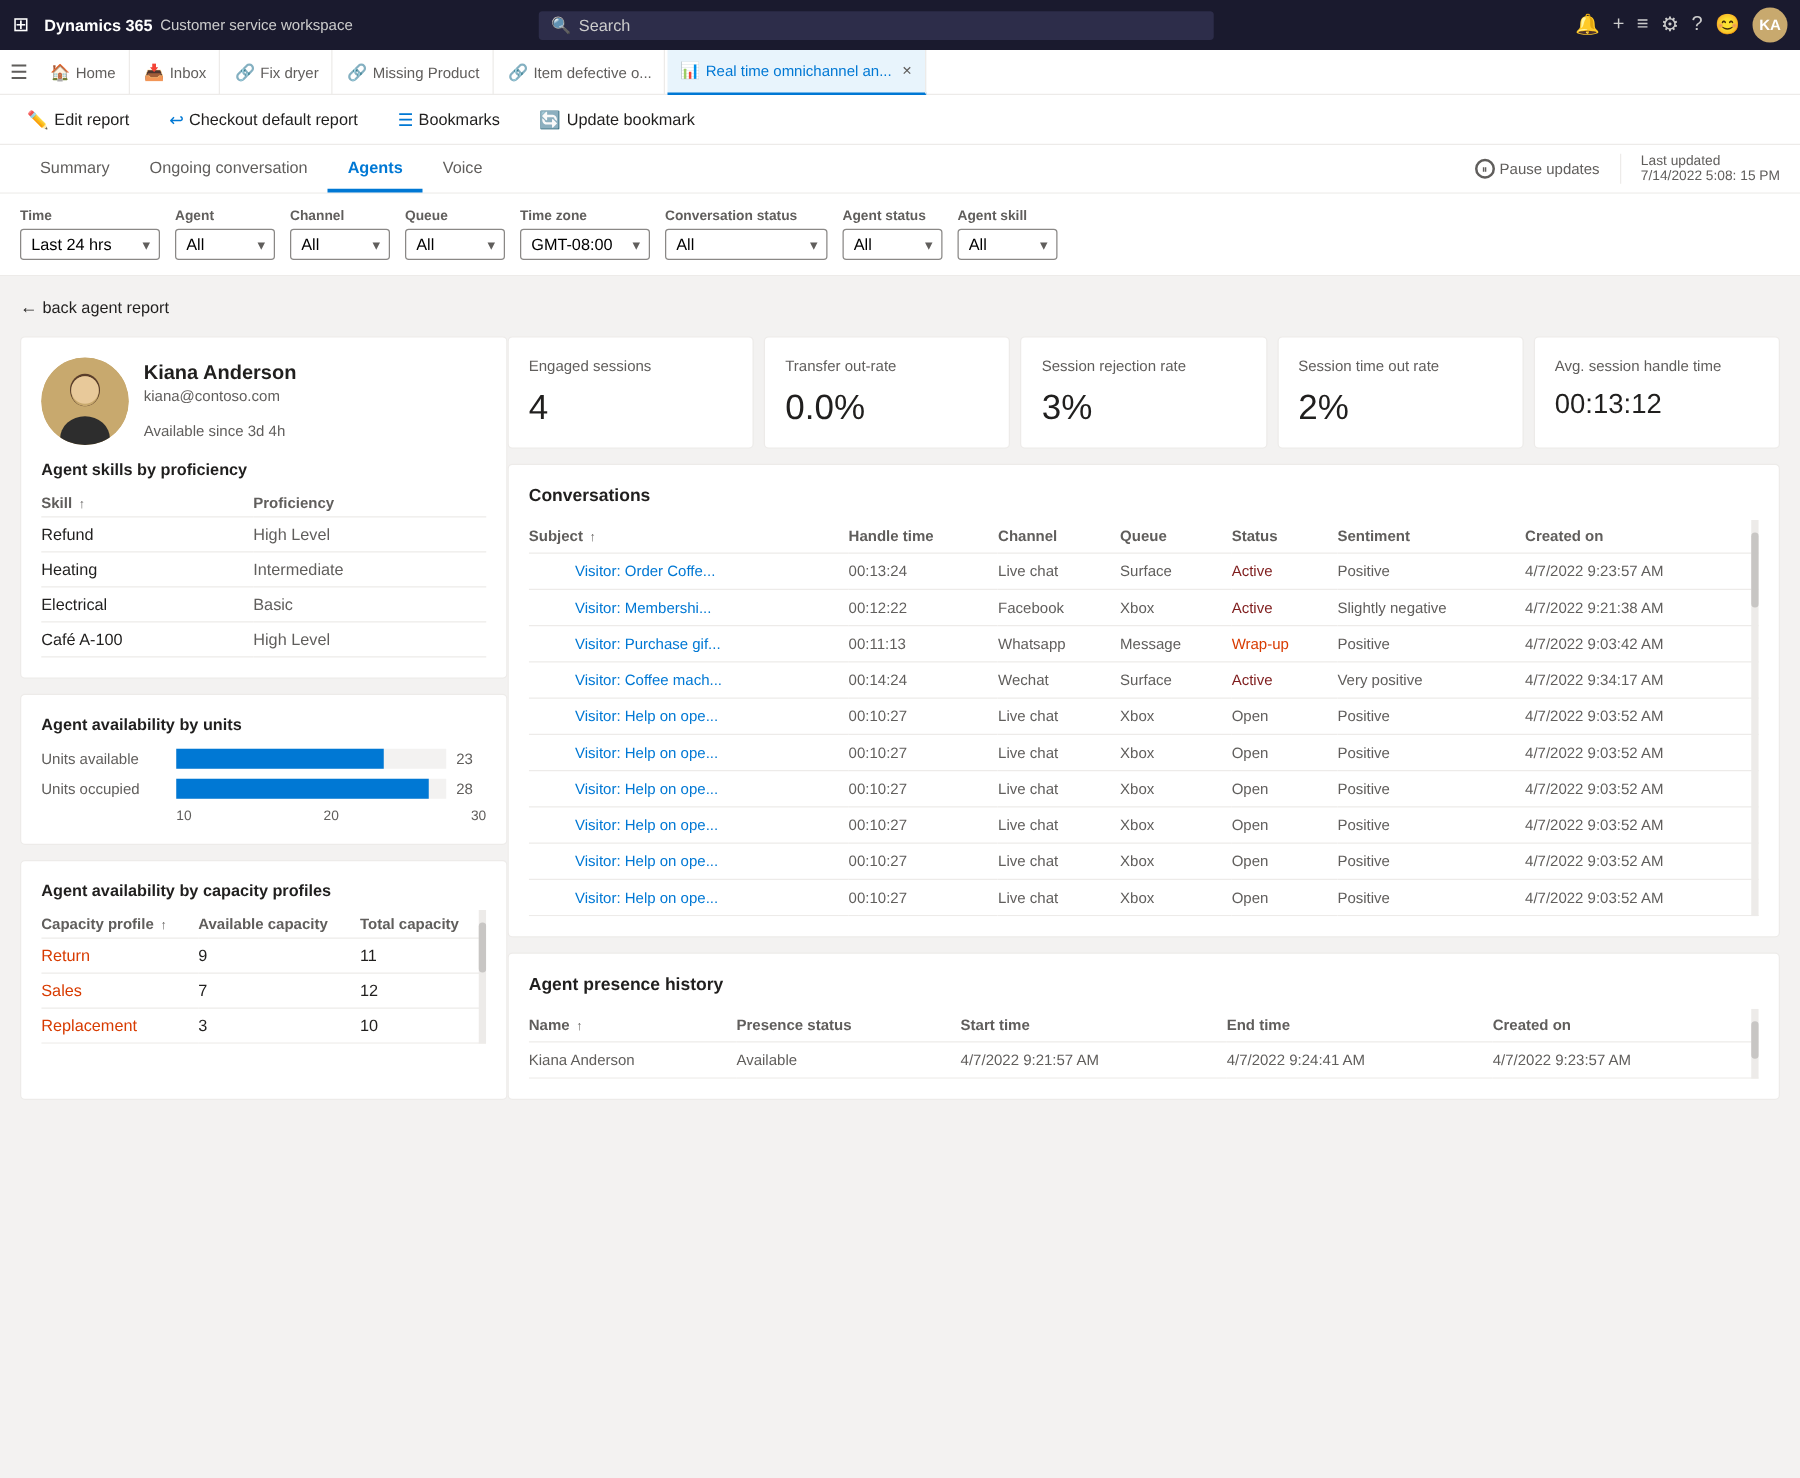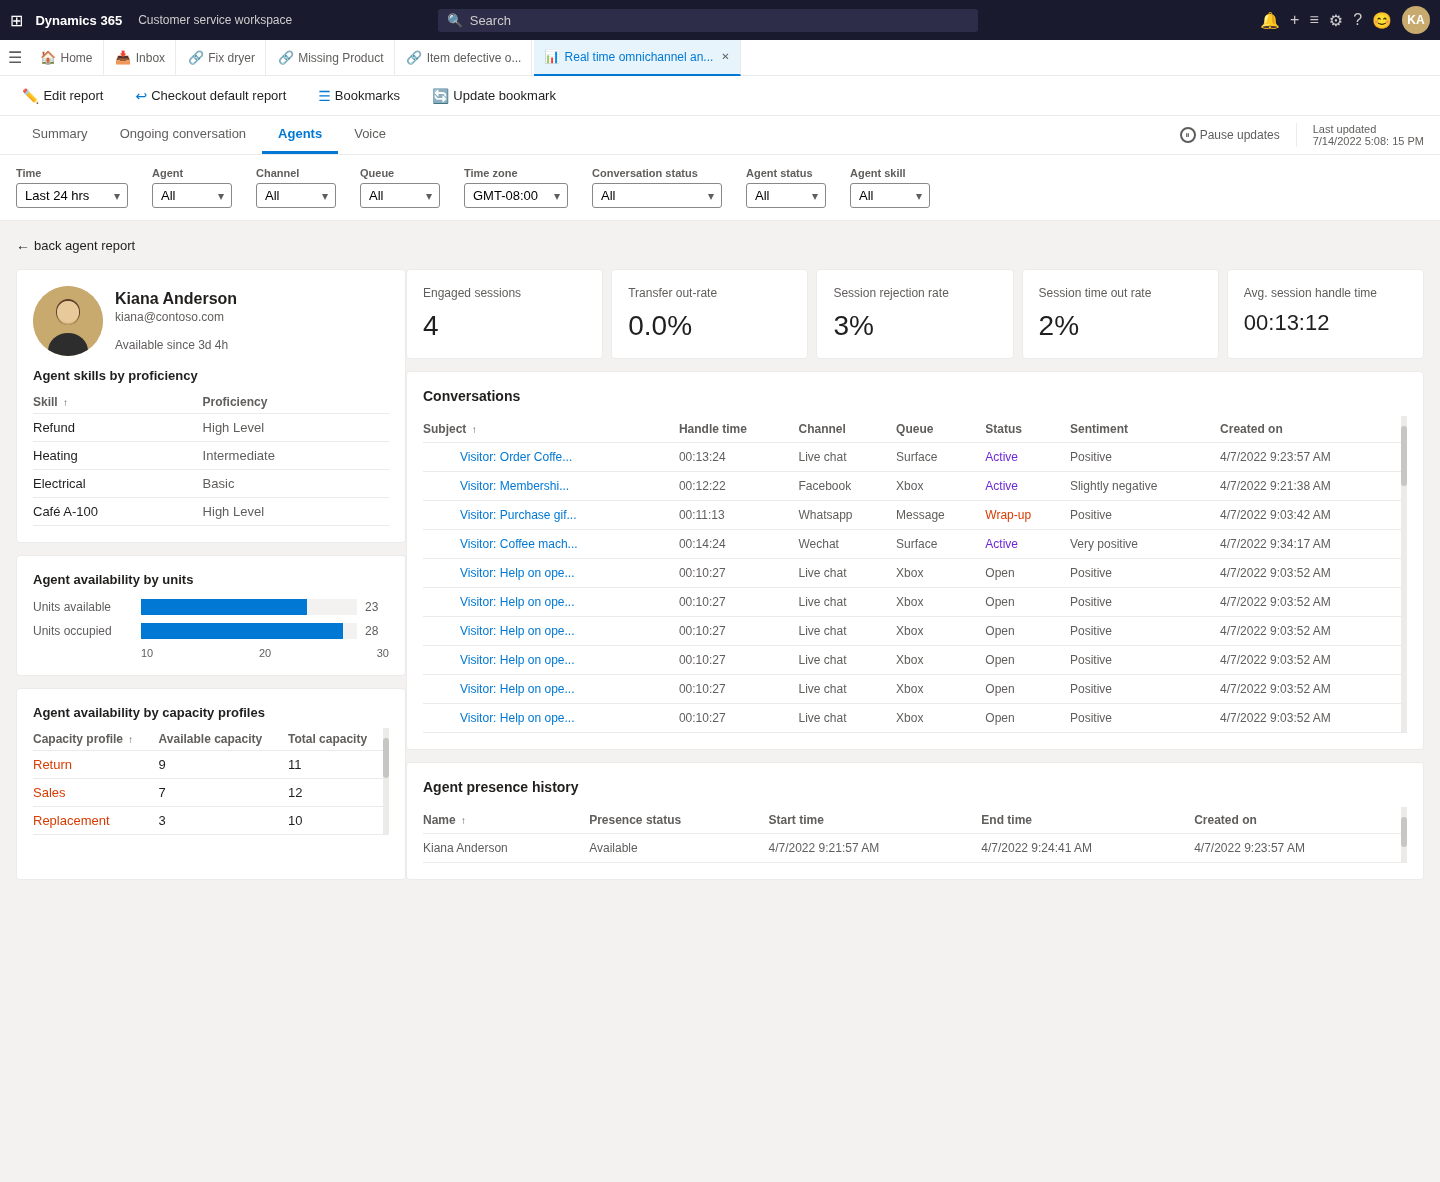--- a/index.html
+++ b/index.html
@@ -4,21 +4,21 @@
   <style>
     * { box-sizing: border-box; margin: 0; padding: 0; }
     body { font-family: 'Segoe UI', sans-serif; font-size: 13px; color: #201f1e; background: #f3f2f1; }
 
     
     .top-nav {
       display: flex; align-items: center; background: #1a1a2e; color: #fff;
       height: 40px; padding: 0 10px; gap: 8px;
     }
     .top-nav .app-grid { font-size: 16px; cursor: pointer; margin-right: 4px; }
-    .top-nav .brand { display: flex; align-items: center; gap: 16px; font-size: 13px; white-space: nowrap; }
+    .top-nav .brand { display: flex; align-items: center; gap: 6px; font-size: 13px; white-space: nowrap; }
     .top-nav .brand-name { font-weight: 600; color: #fff; }
     .top-nav .brand-module { color: #ccc; font-size: 12px; }
     .search-box {
       flex: 1; max-width: 540px; margin: 0 auto;
       display: flex; align-items: center; background: #2d2d4a; border-radius: 3px;
       padding: 4px 10px; gap: 6px; color: #ccc; font-size: 13px;
     }
     .top-nav-icons { display: flex; align-items: center; gap: 10px; margin-left: auto; }
     .top-nav-icons span { color: #ccc; font-size: 16px; cursor: pointer; }
     .avatar { width: 28px; height: 28px; border-radius: 50%; background: #c8a96e; display: flex; align-items: center; justify-content: center; font-weight: 600; color: #fff; font-size: 12px; }
@@ -61,21 +61,21 @@
     }
     .report-tab.active { color: #0078d4; border-bottom: 3px solid #0078d4; font-weight: 600; }
     .report-tab-right { display: flex; align-items: center; gap: 16px; font-size: 12px; color: #605e5c; }
     .pause-updates { display: flex; align-items: center; gap: 4px; cursor: pointer; }
     .pause-icon { width: 16px; height: 16px; border: 2px solid #605e5c; border-radius: 50%; display: flex; align-items: center; justify-content: center; font-size: 9px; }
     .last-updated { font-size: 11px; color: #605e5c; border-left: 1px solid #edebe9; padding-left: 16px; }
 
     
     .filters {
       background: #fff; padding: 12px 16px; border-bottom: 1px solid #edebe9;
-      display: flex; align-items: flex-end; gap: 24px;
+      display: flex; align-items: flex-end; gap: 12px;
     }
     .filter-group { display: flex; flex-direction: column; gap: 4px; }
     .filter-label { font-size: 11px; color: #605e5c; font-weight: 600; }
     .filter-select {
       border: 1px solid #8a8886; border-radius: 3px; padding: 4px 28px 4px 8px;
       font-size: 13px; background: #fff; cursor: pointer; appearance: none;
       position: relative; min-width: 80px;
     }
     .select-wrapper { position: relative; display: inline-block; }
     .select-wrapper::after {
@@ -150,21 +150,21 @@
 
     
     .conversations-section {
       background: #fff; border: 1px solid #edebe9; border-radius: 4px; padding: 16px;
     }
     .conversations-section h4 { font-size: 14px; font-weight: 600; margin-bottom: 12px; }
     .conv-table { width: 100%; border-collapse: collapse; }
     .conv-table th { text-align: left; font-size: 12px; color: #605e5c; padding: 6px 8px 6px 0; border-bottom: 1px solid #edebe9; font-weight: 600; white-space: nowrap; }
     .conv-table td { padding: 7px 8px 7px 0; font-size: 12px; border-bottom: 1px solid #edebe9; color: #605e5c; white-space: nowrap; }
     .conv-table td:first-child a { color: #0078d4; text-decoration: none; margin-left: 37px; }
-    .conv-table td.status-active { color: #6d28d9; }
+    .conv-table td.status-active { color: #7f1d1d; }
     .conv-table td.status-wrapup { color: #d83b01; }
     .conv-table td.status-open { color: #605e5c; }
 
     
     .presence-section {
       background: #fff; border: 1px solid #edebe9; border-radius: 4px; padding: 16px;
     }
     .presence-section h4 { font-size: 14px; font-weight: 600; margin-bottom: 12px; }
     .presence-table { width: 100%; border-collapse: collapse; }
     .presence-table th { text-align: left; font-size: 12px; color: #605e5c; padding: 6px 8px 6px 0; border-bottom: 1px solid #edebe9; font-weight: 600; }

